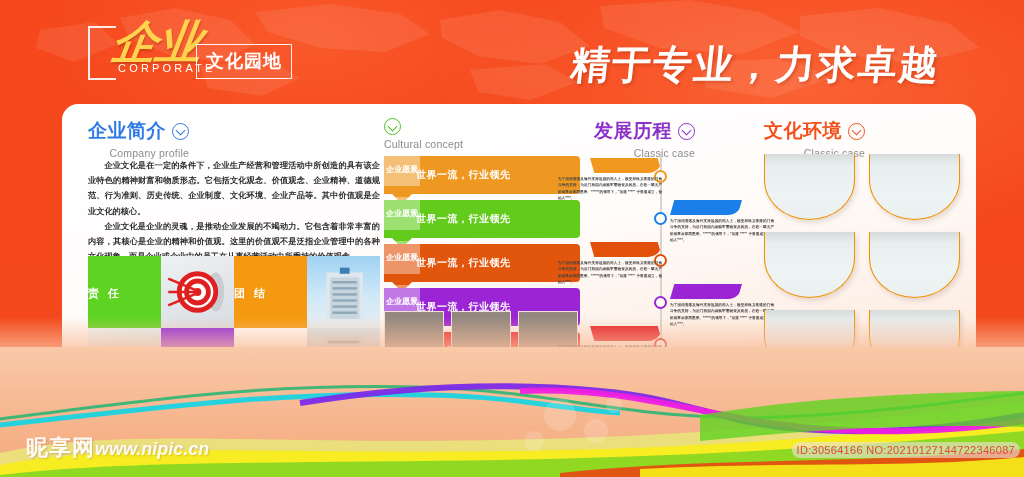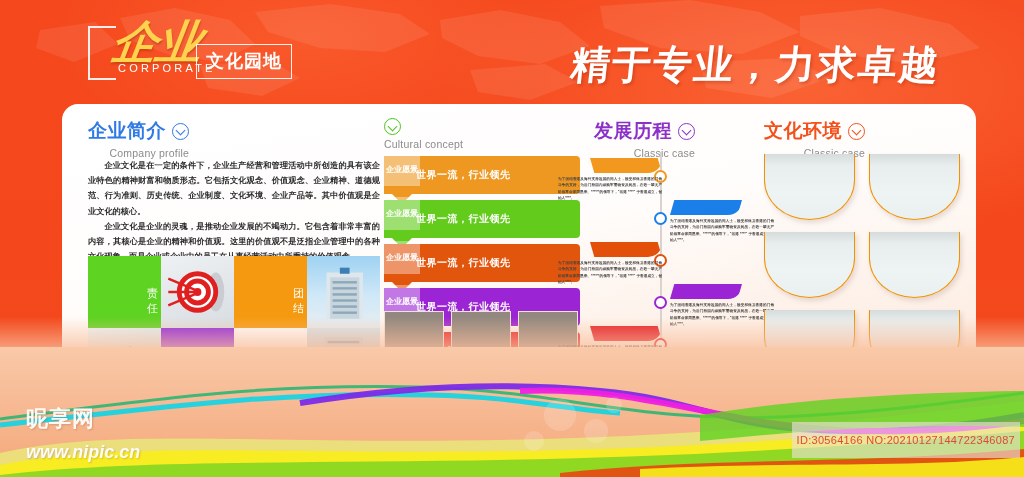--- a/index.html
+++ b/index.html
@@ -121,21 +121,21 @@
 
   
   .collage {
     position:absolute; top:152px; left:0; width:292px; height:144px;
     display:grid; grid-template-columns:repeat(4,1fr); grid-template-rows:1fr 1fr;
     overflow:hidden;
   }
   .cell { position:relative; overflow:hidden; }
   .cell .lbl {
     position:absolute; left:0; right:0; top:42%;
-    text-align:right; color:#fff; font-size:11px; font-weight:normal; letter-spacing:3px;padding-left:43px;
+    text-align:left; color:#fff; font-size:11px; font-weight:bold; letter-spacing:3px;
   }
   .tip-down:after {
     content:""; position:absolute; left:50%; bottom:-11px; transform:translateX(-50%);
     border-left:12px solid transparent; border-right:12px solid transparent;
     border-top:12px solid currentColor;
   }
   .tip-up:after {
     content:""; position:absolute; left:50%; top:-11px; transform:translateX(-50%);
     border-left:12px solid transparent; border-right:12px solid transparent;
     border-bottom:12px solid currentColor;
@@ -201,32 +201,32 @@
     border:1.6px solid #f29100;
     border-top:none;
     border-radius:0 0 50% 50% / 0 0 60% 60%;
     background:linear-gradient(180deg,#d6dcdb 0%, #e8eeee 18%, #eef3f3 60%, #eaf0f0 100%);
     box-shadow:2px 3px 5px rgba(120,90,70,.18);
   }
 
   
   .wm {
     position:absolute; left:26px; bottom:14px;
-    display:flex; align-items:baseline; gap:8px;
-    color:#fff; opacity:.92;flex-direction:column;
+    display:flex; align-items:baseline; 
+    color:#fff; opacity:.92;
   }
   .wm-cn { font-size:22px; font-weight:bold; letter-spacing:1px; font-family:"DejaVu Sans",sans-serif;
            text-shadow:1px 1px 2px rgba(150,90,60,.35); }
   .wm-en { font-size:18px; font-style:italic; font-weight:bold;
            text-shadow:1px 1px 2px rgba(150,90,60,.35); }
   .idbar {
     position:absolute; right:4px; bottom:19px;
     background:rgba(235,225,218,.62);
     color:#e0483a; font-size:11px; letter-spacing:.3px;
-    padding:12px 5px; white-space:nowrap;
+    padding:2px 5px; white-space:nowrap;border-radius:8px;
   }
 </style>
 </head>
 <body>
 
 <div class="bg-red"></div>
 
 <svg class="world-map" viewBox="0 0 1024 105" preserveAspectRatio="none">
   <g fill="#ffffff" opacity="0.30">
     <path d="M120 18 L175 8 L230 20 L255 44 L220 62 L170 55 L130 40 Z"></path>

